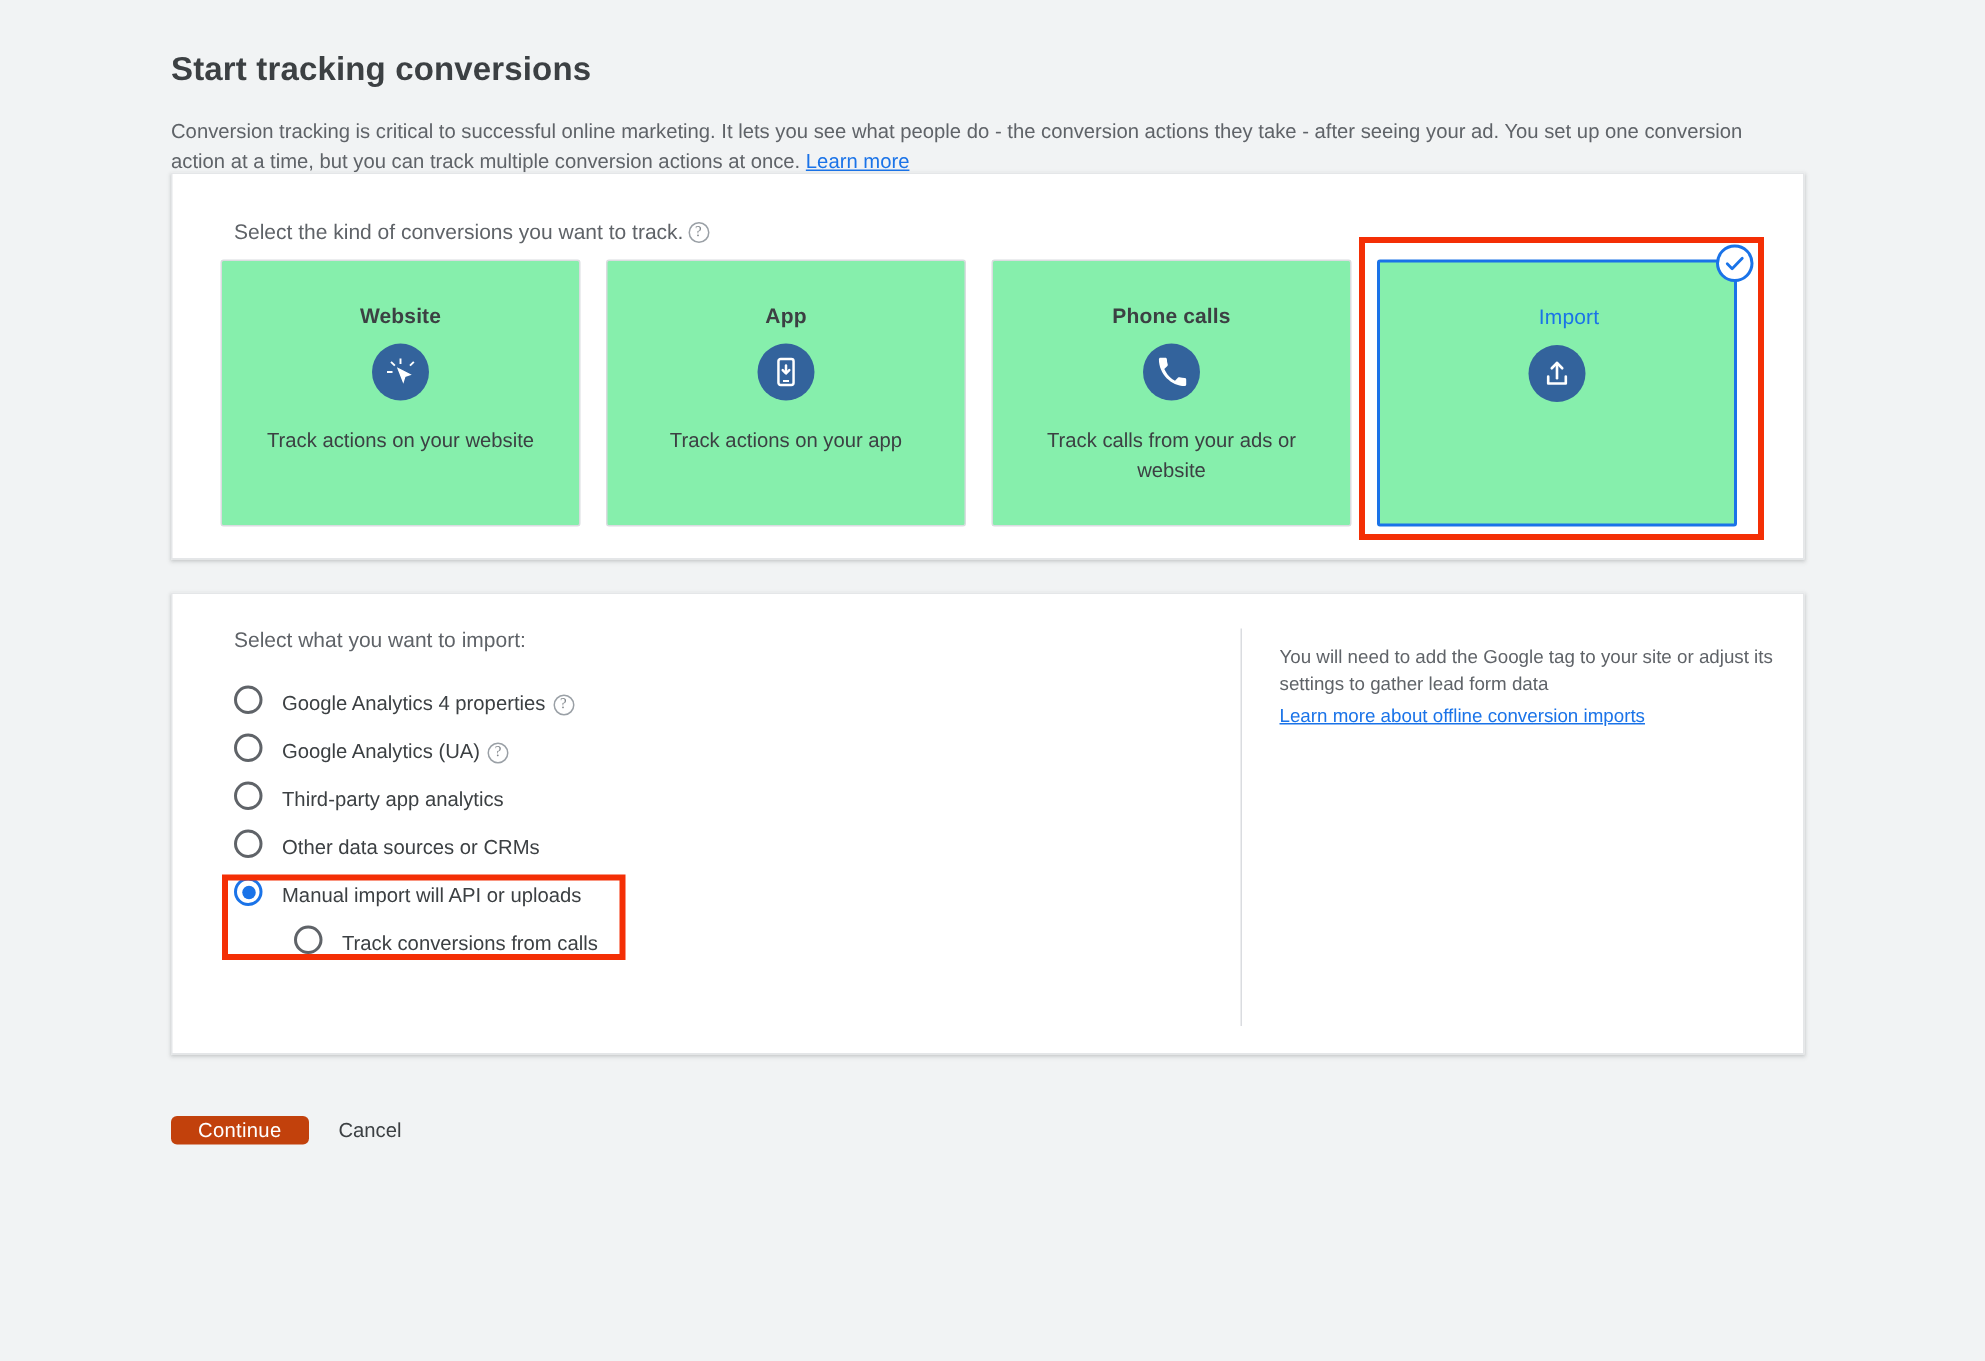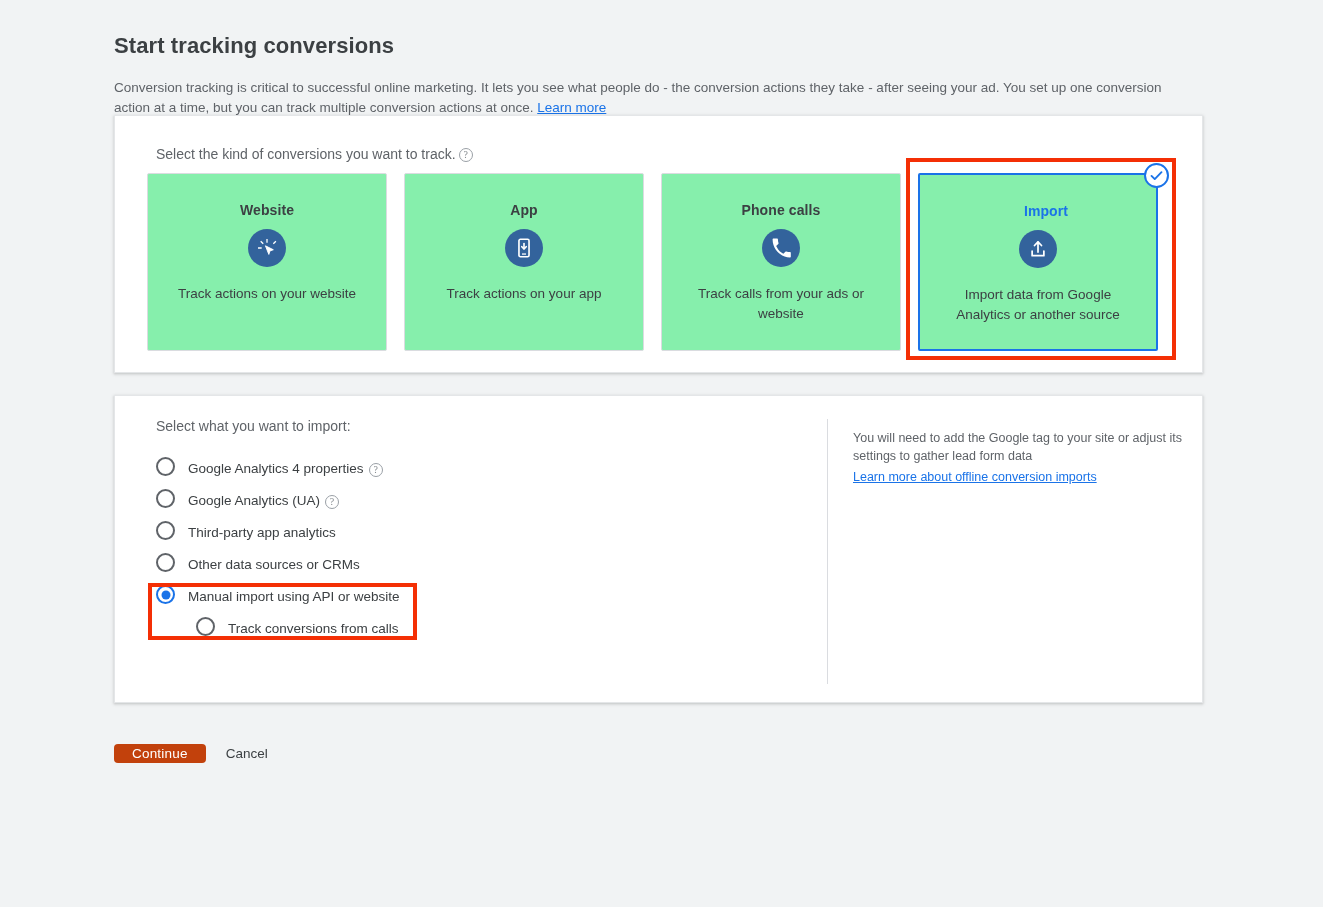--- a/index.html
+++ b/index.html
@@ -61,21 +61,21 @@
     line-height: 20px; width: 190px; margin-top: 17px;
   }
   .icon-circle {
     width: 38px; height: 38px; border-radius: 50%; background: #33639c;
     margin-top: 11px; display: flex; align-items: center; justify-content: center;
   }
   .icon-circle svg { display: block; }
 
   
   .tile.selected { border: 2px solid #1a73e8; }
-  .tile.selected .t-title { color: #1a73e8; font-weight: 700; margin-left: 16px; }
+  .tile.selected .t-title { color: #1a73e8; font-weight: 400; margin-left: 16px; }
   .check-badge {
     position: absolute; right: -13px; top: -12px;
     width: 25px; height: 25px; border-radius: 50%;
     background: #fff; border: 2px solid #1a73e8;
     display: flex; align-items: center; justify-content: center;
   }
 
   
   .red-box { position: absolute; border: 4px solid #f42f05; pointer-events: none; z-index: 9; }
   #red-import { left: 906px; top: 158px; width: 270px; height: 202px; }
@@ -187,21 +187,20 @@
           </svg>
         </div>
         <div class="t-title">Import</div>
         <div class="icon-circle">
           <svg width="22" height="22" viewBox="0 0 24 24" fill="none" stroke="#fff" stroke-width="1.9" stroke-linecap="round" stroke-linejoin="round">
             <path d="M12 15.4V4.4"></path>
             <path d="M8.2 8.2L12 4.3l3.8 3.9"></path>
             <path d="M5.6 14.2v5.1h12.8v-5.1"></path>
           </svg>
         </div>
-        <div class="t-desc">Import data from Google Analytics or another source</div>
       </div>
 
     </div>
   </div>
 
   <div class="red-box" id="red-import"></div>
 
   <div class="card" id="card-import">
     <div class="section-label import-label">
       <span>Select what you want to import:</span>
@@ -235,21 +234,21 @@
       <div class="radio-row">
         <span class="radio"></span>
         <span class="rlabel">
           <span>Other data sources or CRMs</span>
         </span>
       </div>
 
       <div class="radio-row">
         <span class="radio checked"></span>
         <span class="rlabel">
-          <span>Manual import using API or website</span>
+          <span>Manual import will API or uploads</span>
         </span>
       </div>
 
 
       <div class="radio-row indent">
         <span class="radio"></span>
         <span class="rlabel">
           <span>Track conversions from calls</span>
         </span>
       </div>

